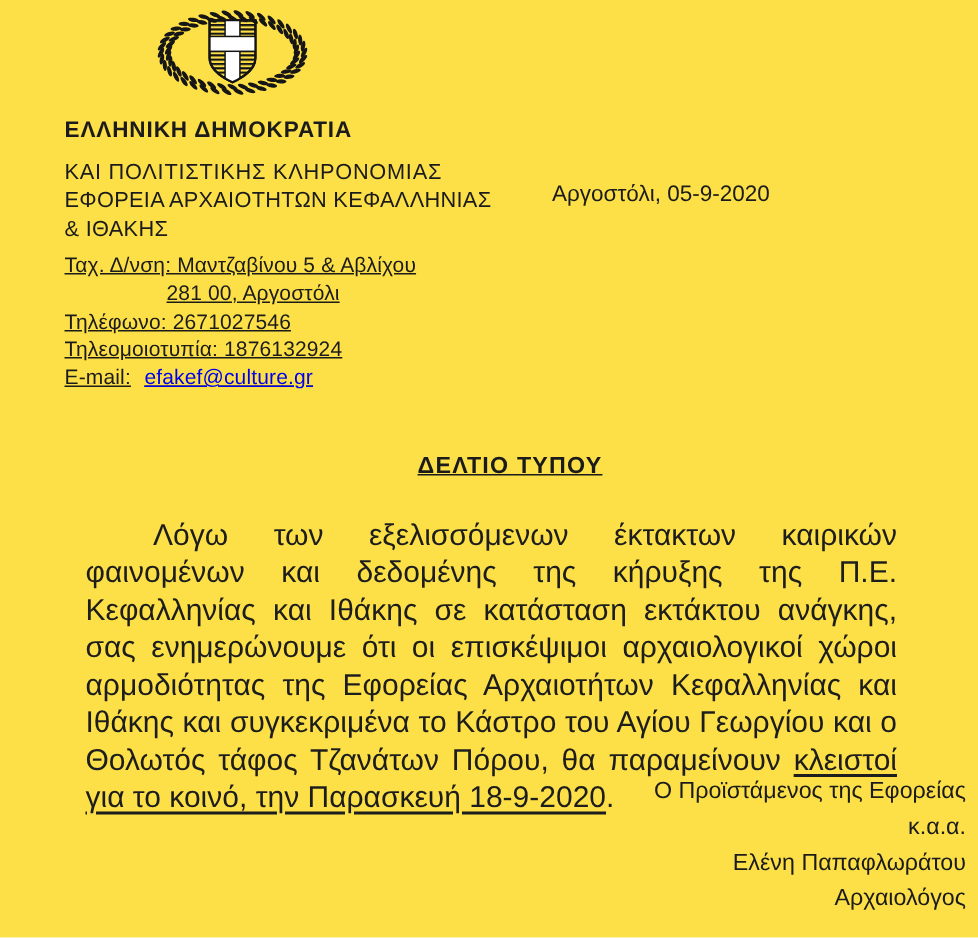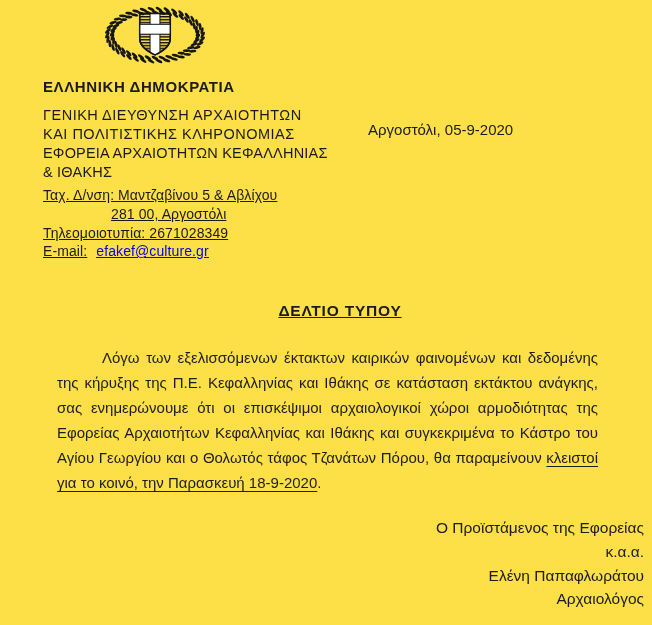--- a/index.html
+++ b/index.html
@@ -25,21 +25,21 @@
   }
 
   .dateline { position:absolute; left:368px; top:121px; font-size:15px; }
 
   .title-wrap { position:absolute; left:28px; top:302px; width:624px; text-align:center; }
   .title { font-weight:bold; font-size:15.5px; letter-spacing:0.8px;text-decoration:underline; }
 
   .body-para {
     position:absolute; left:57px; top:345px; width:541px; margin:0;
     text-align:justify; text-indent:45px;
-    font-size:15px; line-height:25px; color:#1d1d1d;
+    font-size:20px; line-height:25px; color:#1d1d1d;
   }
   .ul { text-decoration:underline; text-underline-offset:3px; }
 
   .signature {
     position:absolute; left:332px; top:516px; width:312px;
     text-align:right; font-size:15.5px; line-height:23.8px;
   }
 </style>
 </head>
 <body>
@@ -140,28 +140,28 @@
           <rect x="54.5" y="8" width="11" height="50" fill="#ffffff" stroke="#141414" stroke-width="1.1"></rect>
           <rect x="41" y="22" width="38" height="11" fill="#ffffff" stroke="#141414" stroke-width="1.1"></rect>
         </g>
         <path d="M43,10 H77 V38 Q77,48 60,56 Q43,48 43,38 Z" fill="none" stroke="#141414" stroke-width="1.6"></path>
       </g>
     </svg>
   </div>
 
   <div class="hdr">
     <div class="republic">ΕΛΛΗΝΙΚΗ ΔΗΜΟΚΡΑΤΙΑ</div>
-    <div class="dept">ΓΕΝΙΚΗ ΔΙΕΥΘΥΝΣΗ ΑΡΧΑΙΟΤΗΤΩΝ</div>
     <div class="dept">ΚΑΙ ΠΟΛΙΤΙΣΤΙΚΗΣ ΚΛΗΡΟΝΟΜΙΑΣ</div>
     <div class="dept bold">ΕΦΟΡΕΙΑ ΑΡΧΑΙΟΤΗΤΩΝ ΚΕΦΑΛΛΗΝΙΑΣ</div>
     <div class="dept bold">&amp; ΙΘΑΚΗΣ</div>
     <div class="contact">
       <div>Ταχ. Δ/νση: Μαντζαβίνου 5 &amp; Αβλίχου</div>
       <div class="indent2">281 00, Αργοστόλι</div>
-      <div>Τηλεομοιοτυπία: 2671028349</div>
+      <div>Τηλέφωνο: 2671027546</div>
+      <div>Τηλεομοιοτυπία: 1876132924</div>
       <div class="email-line"><span>E-mail:</span><a href="#">efakef@culture.gr</a></div>
     </div>
   </div>
 
   <div class="dateline">Αργοστόλι, 05-9-2020</div>
 
   <div class="title-wrap">
     <span class="title">ΔΕΛΤΙΟ ΤΥΠΟΥ</span>
   </div>
 

